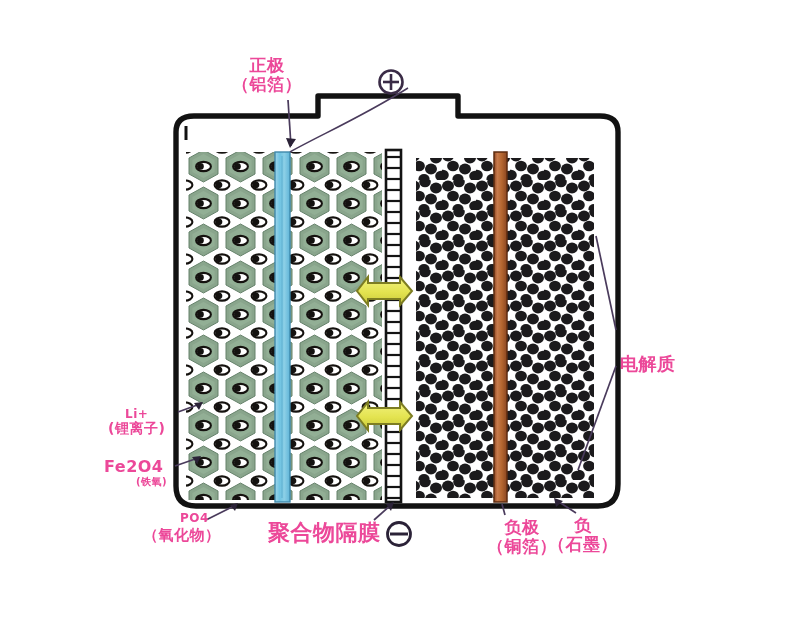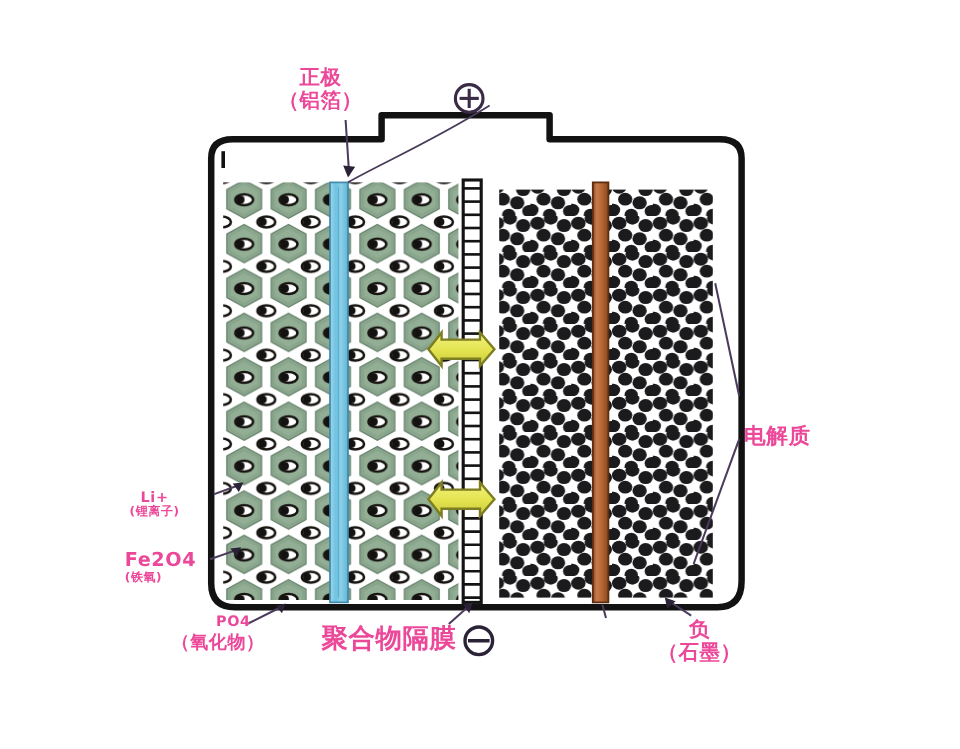--- a/index.html
+++ b/index.html
@@ -22,24 +22,24 @@
     text-align:center;
     white-space:nowrap;
     letter-spacing:0.5px;
   }
   .lbl .l1{display:block;}
   .lbl .l2{display:block;}
 
   .lbl-cathode{left:232px;top:56px;font-size:17px;}
   .lbl-li{left:108px;top:408px;font-size:11px;text-align:center;}
   .lbl-li .l1{font-size:12px;}
-  .lbl-li .l2{font-size:10px;}
+  .lbl-li .l2{font-size:14px;}
   .lbl-fe{left:104px;top:458px;font-size:11px;text-align:left;}
   .lbl-fe .l1{font-size:16px;}
-  .lbl-fe .l2{font-size:10px;}
+  .lbl-fe .l2{font-size:10px;margin-left:32px;}
   .lbl-po4{left:180px;top:512px;font-size:12px;text-align:center;font-weight:700;}
   .lbl-oxide{left:143px;top:527px;font-size:15px;}
   .lbl-sep{left:268px;top:521px;font-size:22px;}
   .lbl-anode{left:487px;top:518px;font-size:17px;}
   .lbl-graphite{left:548px;top:516px;font-size:17px;}
   .lbl-elec{left:620px;top:354px;font-size:18px;}
 </style>
 </head>
 <body>
 
@@ -242,20 +242,24 @@
     <span class="l1">Fe2O4</span>
     <span class="l2">(铁氧)</span>
   </div>
 
   <div class="lbl lbl-po4">PO4</div>
 
   <div class="lbl lbl-oxide">（氧化物）</div>
 
   <div class="lbl lbl-sep">聚合物隔膜</div>
 
+  <div class="lbl lbl-anode">
+    <span class="l1">负极</span>
+    <span class="l2">（铜箔）</span>
+  </div>
 
   <div class="lbl lbl-graphite">
     <span class="l1">负</span>
     <span class="l2">（石墨）</span>
   </div>
 
   <div class="lbl lbl-elec">电解质</div>
 
 </div>
 

